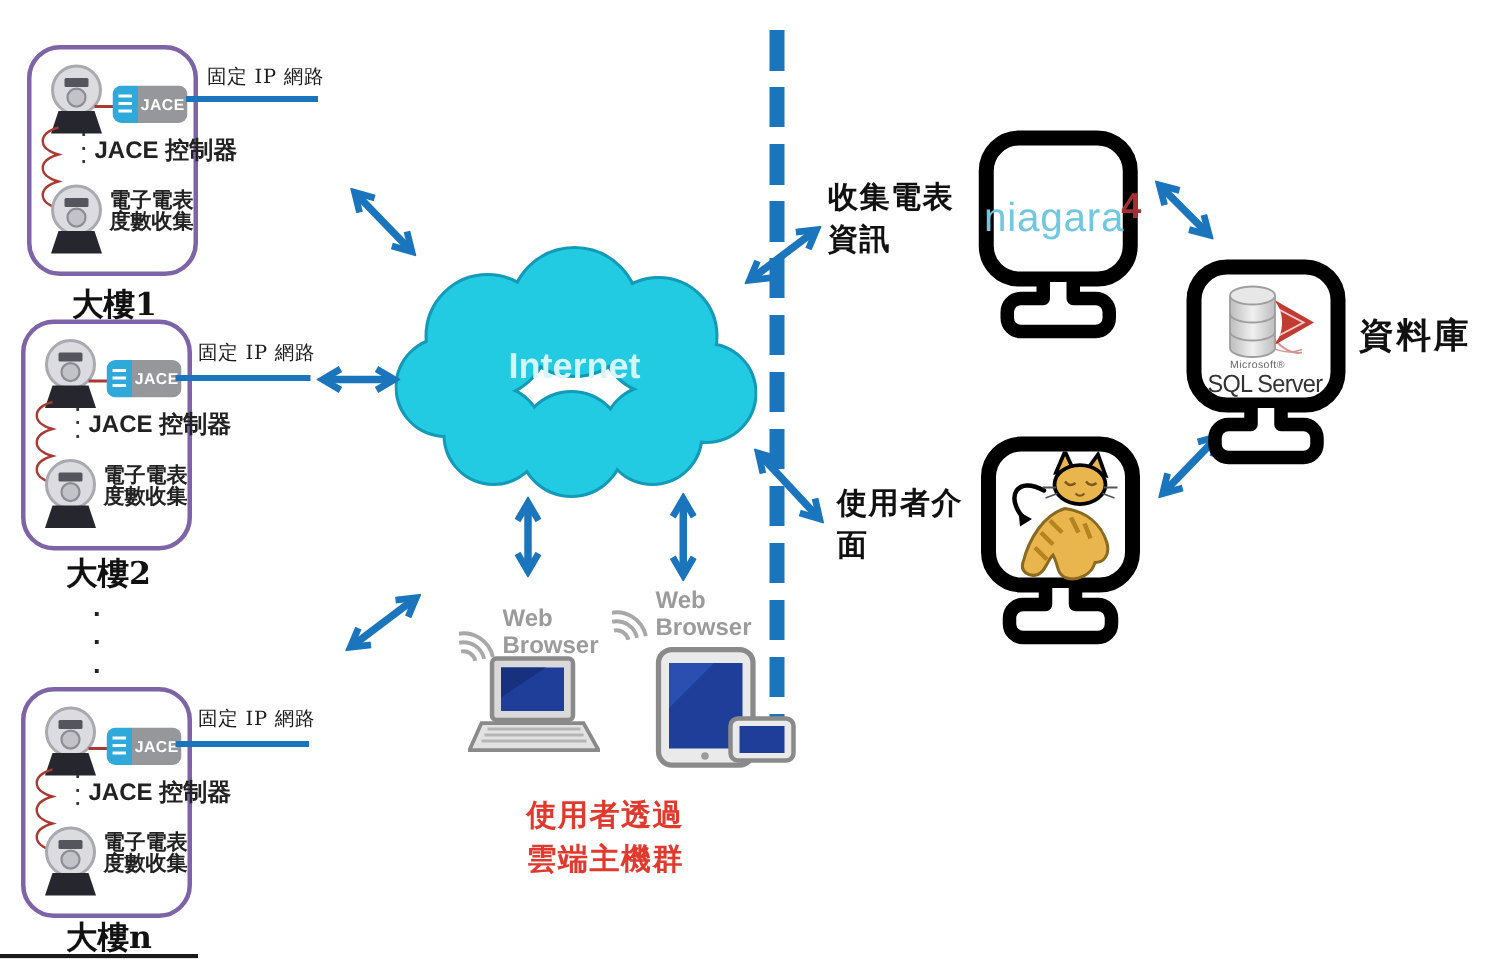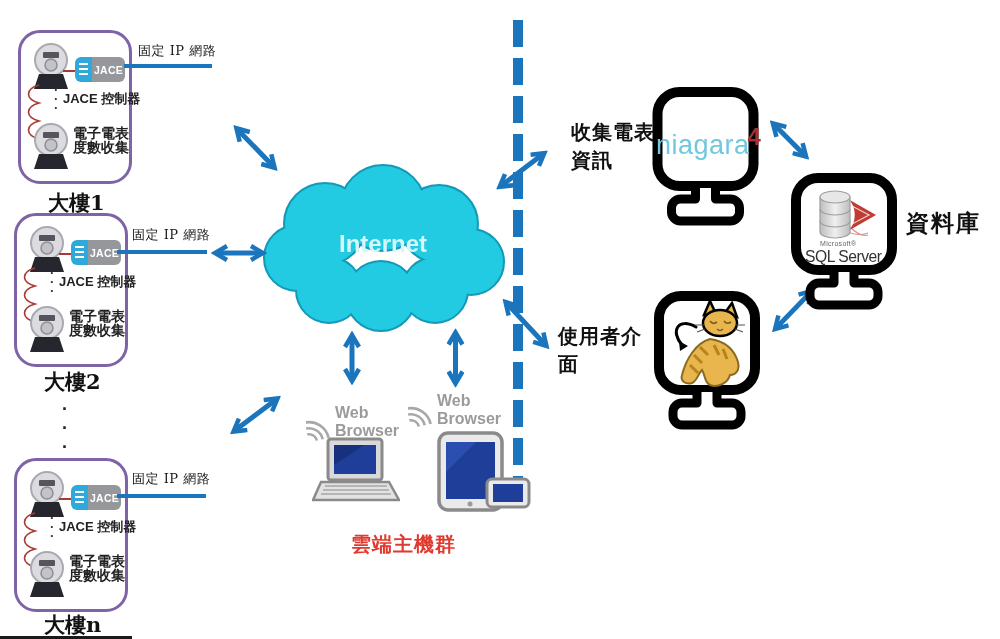--- a/index.html
+++ b/index.html
@@ -5,21 +5,21 @@
   html,body{margin:0;padding:0;background:#fff;}
   #canvas{position:relative;width:1000px;height:639px;background:#fff;overflow:hidden;
           font-family:"Liberation Sans",sans-serif;}
   .abs{position:absolute;}
 
   
   .bbox{position:absolute;width:108px;height:148px;border:3px solid #7E63A6;border-radius:22px;background:#fff;}
   .bldg-label{position:absolute;font-family:"DejaVu Serif",serif;font-weight:bold;font-size:21px;color:#111;}
   .ip-label{position:absolute;font-family:"DejaVu Serif",serif;font-weight:normal;font-size:13px;color:#1a1a1a;letter-spacing:.5px;}
   .ip-line{position:absolute;height:4px;background:#1B75BC;}
-  .ctrl{position:absolute;left:42px;top:57px;font-size:13px;font-weight:bold;color:#222;white-space:nowrap;}
+  .ctrl{position:absolute;left:42px;top:57px;font-size:16px;font-weight:bold;color:#222;white-space:nowrap;}
   .meter-label{position:absolute;left:52px;top:93px;font-size:14px;font-weight:bold;color:#222;line-height:14px;white-space:nowrap;}
   .box-dots{position:absolute;left:33px;top:52px;font-size:13px;font-weight:bold;color:#333;line-height:9px;text-align:center;}
   .jace-chip{position:absolute;left:54px;top:24px;width:50px;height:25px;border-radius:6px;overflow:hidden;display:flex;}
   .jace-left{width:17px;height:100%;background:#2FA9D9;position:relative;}
   .jace-left i{position:absolute;left:4px;width:9px;height:2px;background:#fff;}
   .jace-right{flex:1;background:#95979A;color:#fff;font-size:10.5px;font-weight:bold;
               display:flex;align-items:center;justify-content:center;letter-spacing:.3px;}
   .red-link{position:absolute;left:42px;top:37px;width:13px;height:2px;background:#A93A32;}
   .inter-dots{position:absolute;left:62px;top:400px;font-size:18px;font-weight:bold;color:#222;line-height:19px;text-align:center;}
 
@@ -290,25 +290,26 @@
   <svg class="abs" style="left:436px;top:430px;" width="95" height="85" viewBox="0 0 95 85">
     <rect x="3" y="3" width="63" height="77" rx="9" fill="#EAEAEA" stroke="#8A8A8A" stroke-width="3.5"></rect>
     <rect x="10" y="12" width="49" height="57" fill="#1E3E99"></rect>
     <polygon points="10,12 40,12 10,42" fill="#2A4FB0"></polygon>
     <circle cx="34" cy="74" r="2.5" fill="#9A9A9A"></circle>
     <rect x="51" y="49" width="42" height="28" rx="5" fill="#EAEAEA" stroke="#8A8A8A" stroke-width="3"></rect>
     <rect x="57" y="54" width="30" height="18" fill="#1E3E99"></rect>
   </svg>
 
   <div id="note">
+    <div>使用者透過</div>
       <div>雲端主機群</div>
   </div>
 
 
-  <div class="big-label" style="left:552px;top:118px;margin-left:19px;">
+  <div class="big-label" style="left:552px;top:118px;">
     <div>收集電表</div>
       <div>資訊</div>
   </div>
   <div class="big-label" style="left:558px;top:322px;">
     <div>使用者介</div>
       <div>面</div>
   </div>
 
   <div class="monitor" style="left:648px;top:84px;width:115px;height:148px;">
     <svg width="115" height="148" viewBox="0 0 112 148">

